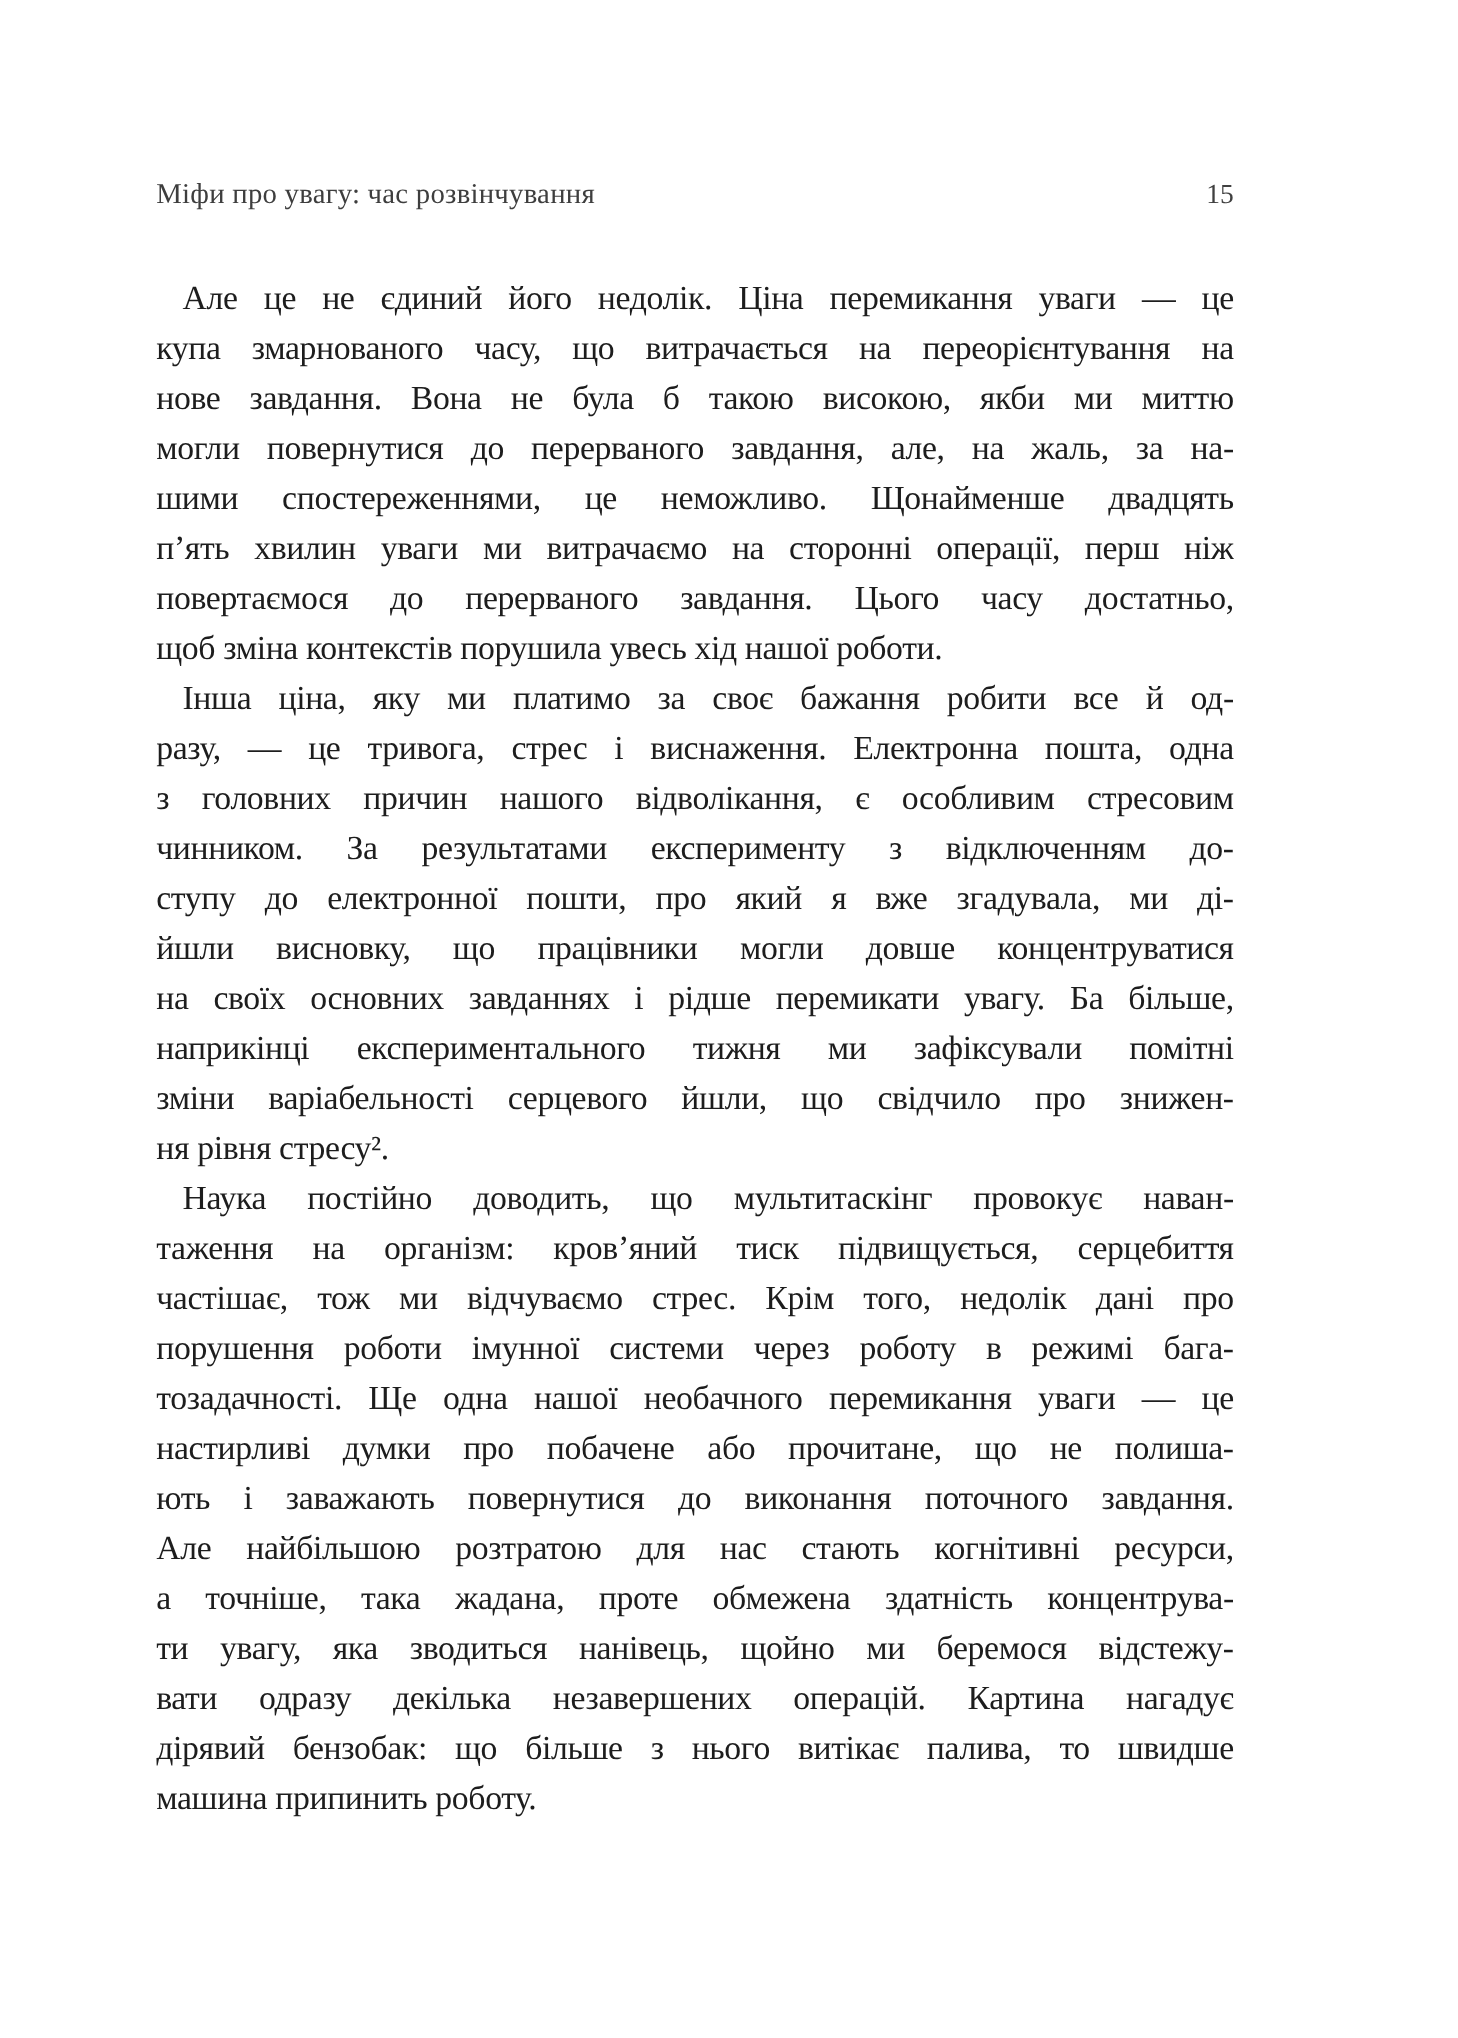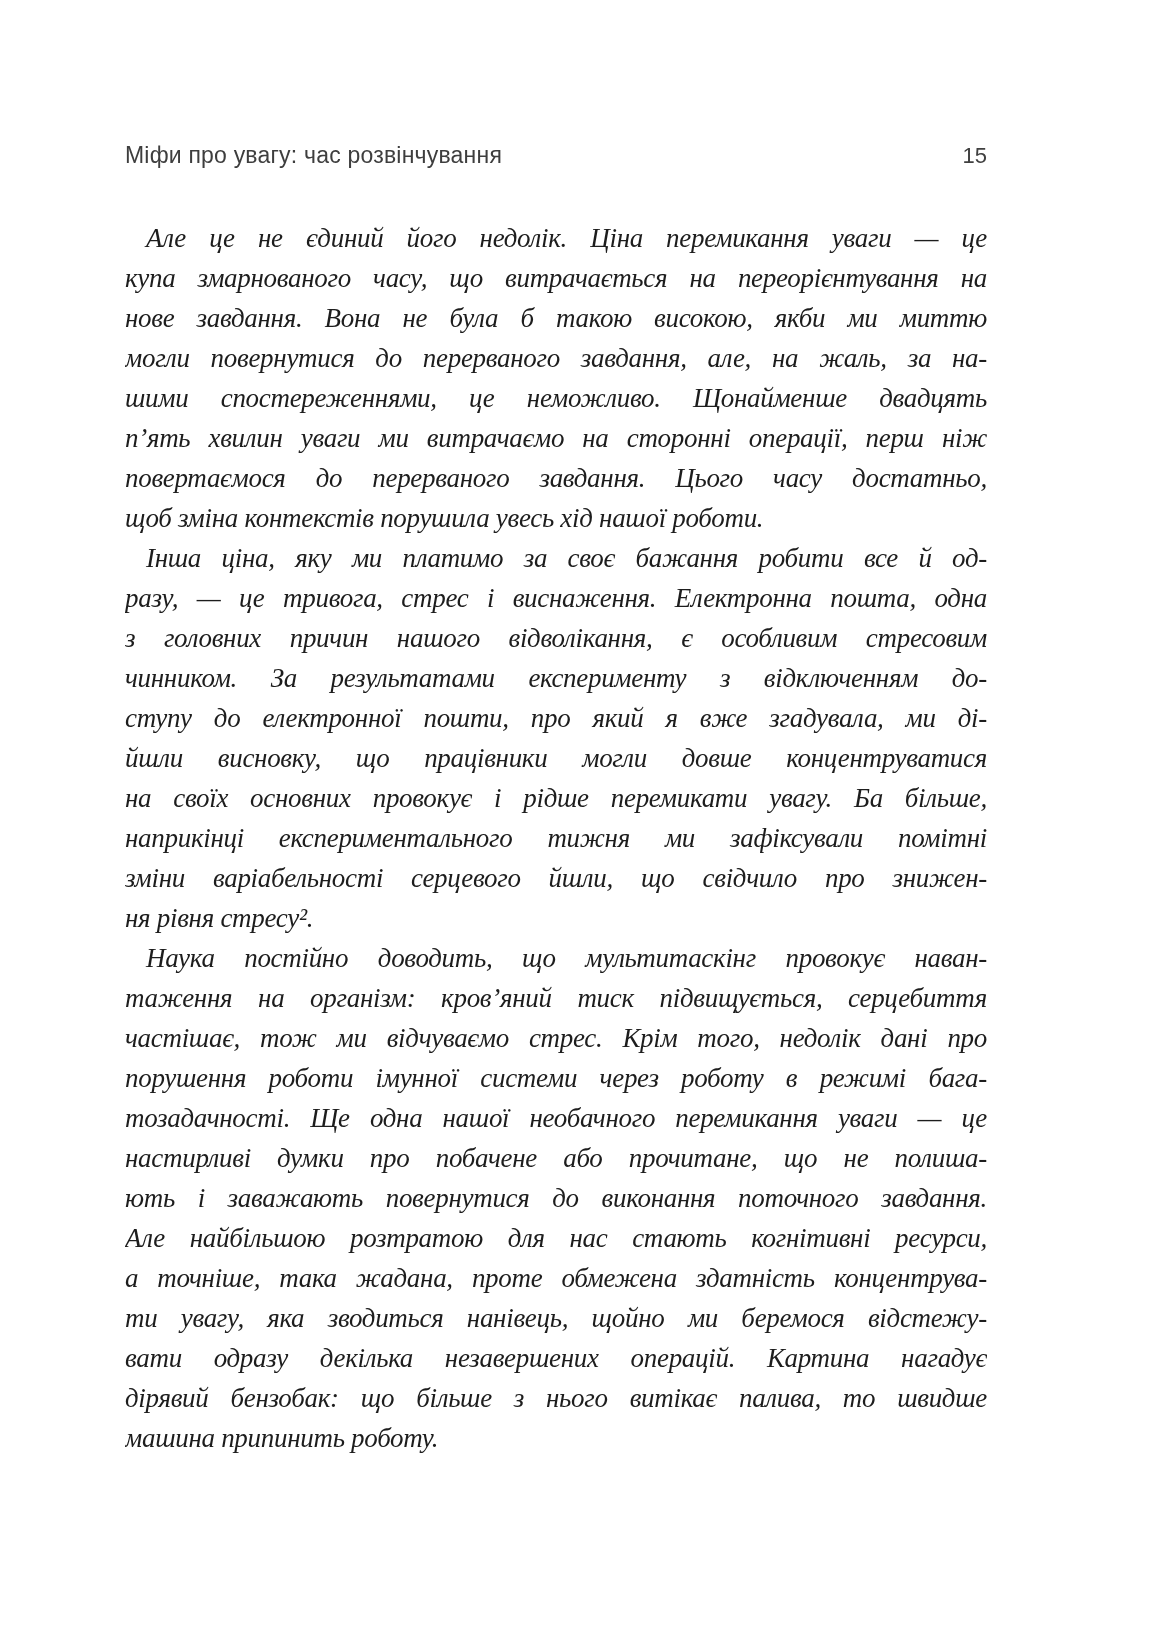--- a/index.html
+++ b/index.html
@@ -12,21 +12,21 @@
     overflow: hidden;
   }
   .page-header {
     position: absolute;
     top: 142px;
     left: 125px;
     width: 862px;
     display: flex;
     justify-content: space-between;
     align-items: baseline;
-    font-family: Liberation Sans, sans-serif;
+    font-family: Liberation Serif, serif;
   }
   .running-title {
     font-size: 23px;
     color: #3e3e3e;
     letter-spacing: 0.2px;
   }
   .page-number {
     font-size: 22px;
     color: #404040;
   }
@@ -39,21 +39,20 @@
     font-size: 27px;
     letter-spacing: -0.3px;
   }
   .line {
     height: 40px;
     line-height: 40px;
     text-align: justify;
     text-align-last: justify;
     overflow: hidden;
     white-space: nowrap;
-    font-style: italic;
   }
   .line.first { text-indent: 21px; }
   .line.last { text-align-last: left; }
 </style>
 </head>
 <body>
 
 <div class="page-header">
   <span class="running-title">Міфи про увагу: час розвінчування</span>
   <span class="page-number">15</span>
@@ -67,21 +66,21 @@
     <div class="line">шими спостереженнями, це неможливо. Щонайменше двадцять</div>
     <div class="line">п’ять хвилин уваги ми витрачаємо на сторонні операції, перш ніж</div>
     <div class="line">повертаємося до перерваного завдання. Цього часу достатньо,</div>
     <div class="line last">щоб зміна контекстів порушила увесь хід нашої роботи.</div>
     <div class="line first">Інша ціна, яку ми платимо за своє бажання робити все й од-</div>
     <div class="line">разу, — це тривога, стрес і виснаження. Електронна пошта, одна</div>
     <div class="line">з головних причин нашого відволікання, є особливим стресовим</div>
     <div class="line">чинником. За результатами експерименту з відключенням до-</div>
     <div class="line">ступу до електронної пошти, про який я вже згадувала, ми ді-</div>
     <div class="line">йшли висновку, що працівники могли довше концентруватися</div>
-    <div class="line">на своїх основних провокує і рідше перемикати увагу. Ба більше,</div>
+    <div class="line">на своїх основних завданнях і рідше перемикати увагу. Ба більше,</div>
     <div class="line">наприкінці експериментального тижня ми зафіксували помітні</div>
     <div class="line">зміни варіабельності серцевого йшли, що свідчило про знижен-</div>
     <div class="line last">ня рівня стресу².</div>
     <div class="line first">Наука постійно доводить, що мультитаскінг провокує наван-</div>
     <div class="line">таження на організм: кров’яний тиск підвищується, серцебиття</div>
     <div class="line">частішає, тож ми відчуваємо стрес. Крім того, недолік дані про</div>
     <div class="line">порушення роботи імунної системи через роботу в режимі бага-</div>
     <div class="line">тозадачності. Ще одна нашої необачного перемикання уваги — це</div>
     <div class="line">настирливі думки про побачене або прочитане, що не полиша-</div>
     <div class="line">ють і заважають повернутися до виконання поточного завдання.</div>

